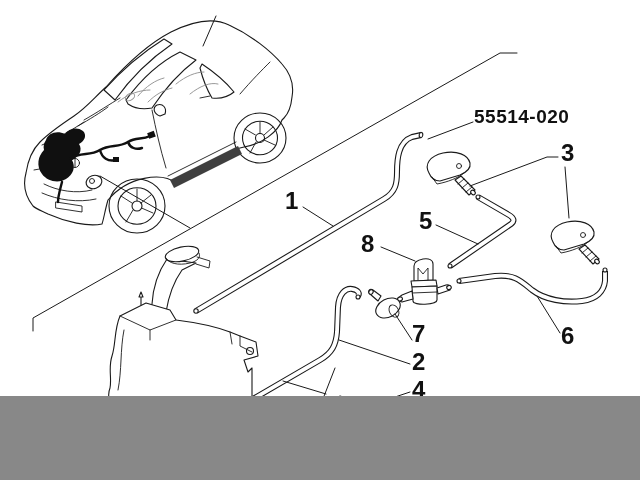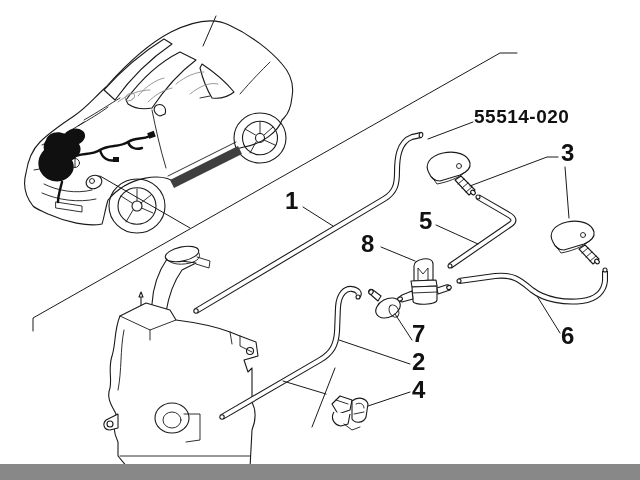--- a/index.html
+++ b/index.html
@@ -1,17 +1,17 @@
 <!DOCTYPE html>
 <html><head>
 <meta charset="utf-8">
 <style>
   html,body{margin:0;padding:0;background:#888;}
   .stage{
-    position:relative;width:640px;height:464px;background:#ffffff;
+    position:relative;width:640px;height:396px;background:#ffffff;
     font-family:"Liberation Sans",sans-serif;overflow:hidden;
   }
   .stage svg{position:absolute;left:0;top:0;}
   .callout{
     position:absolute;font-weight:bold;font-size:24px;line-height:1;
     color:#111;user-select:none;
   }
   .partnum{
     position:absolute;font-weight:bold;font-size:19px;line-height:1;
     letter-spacing:.5px;color:#111;user-select:none;

